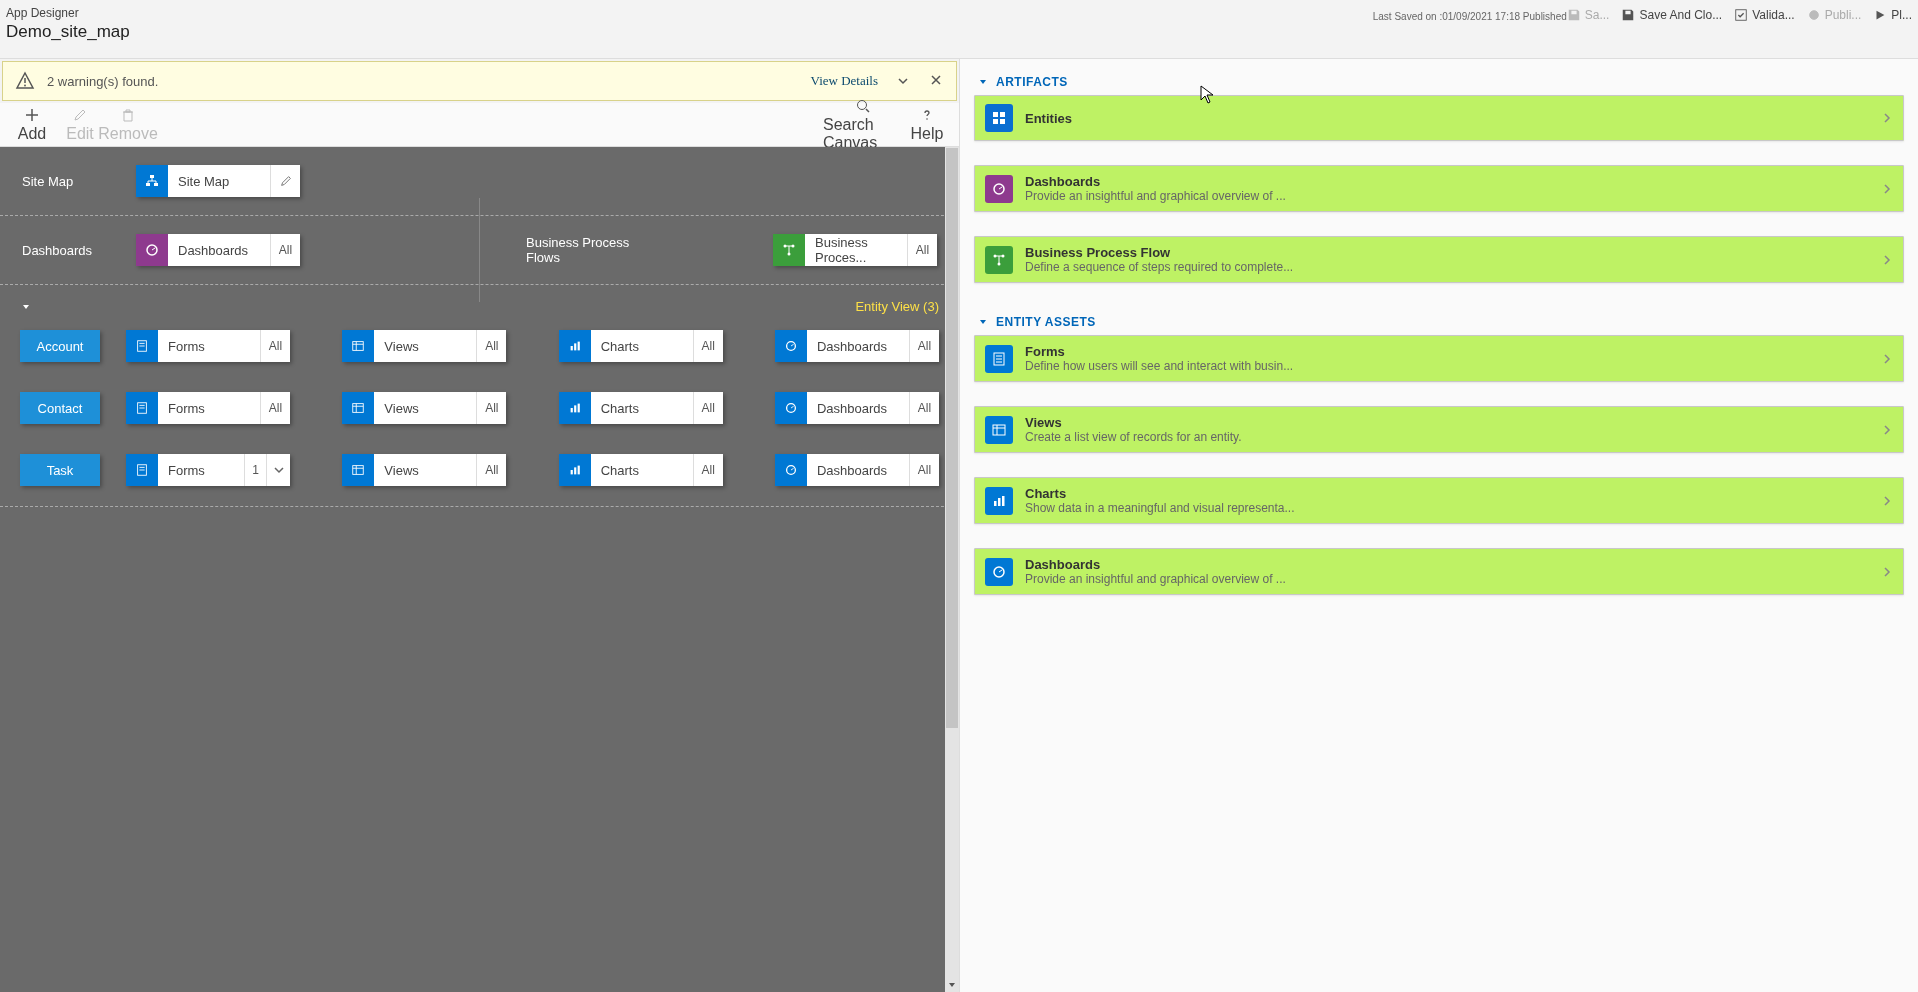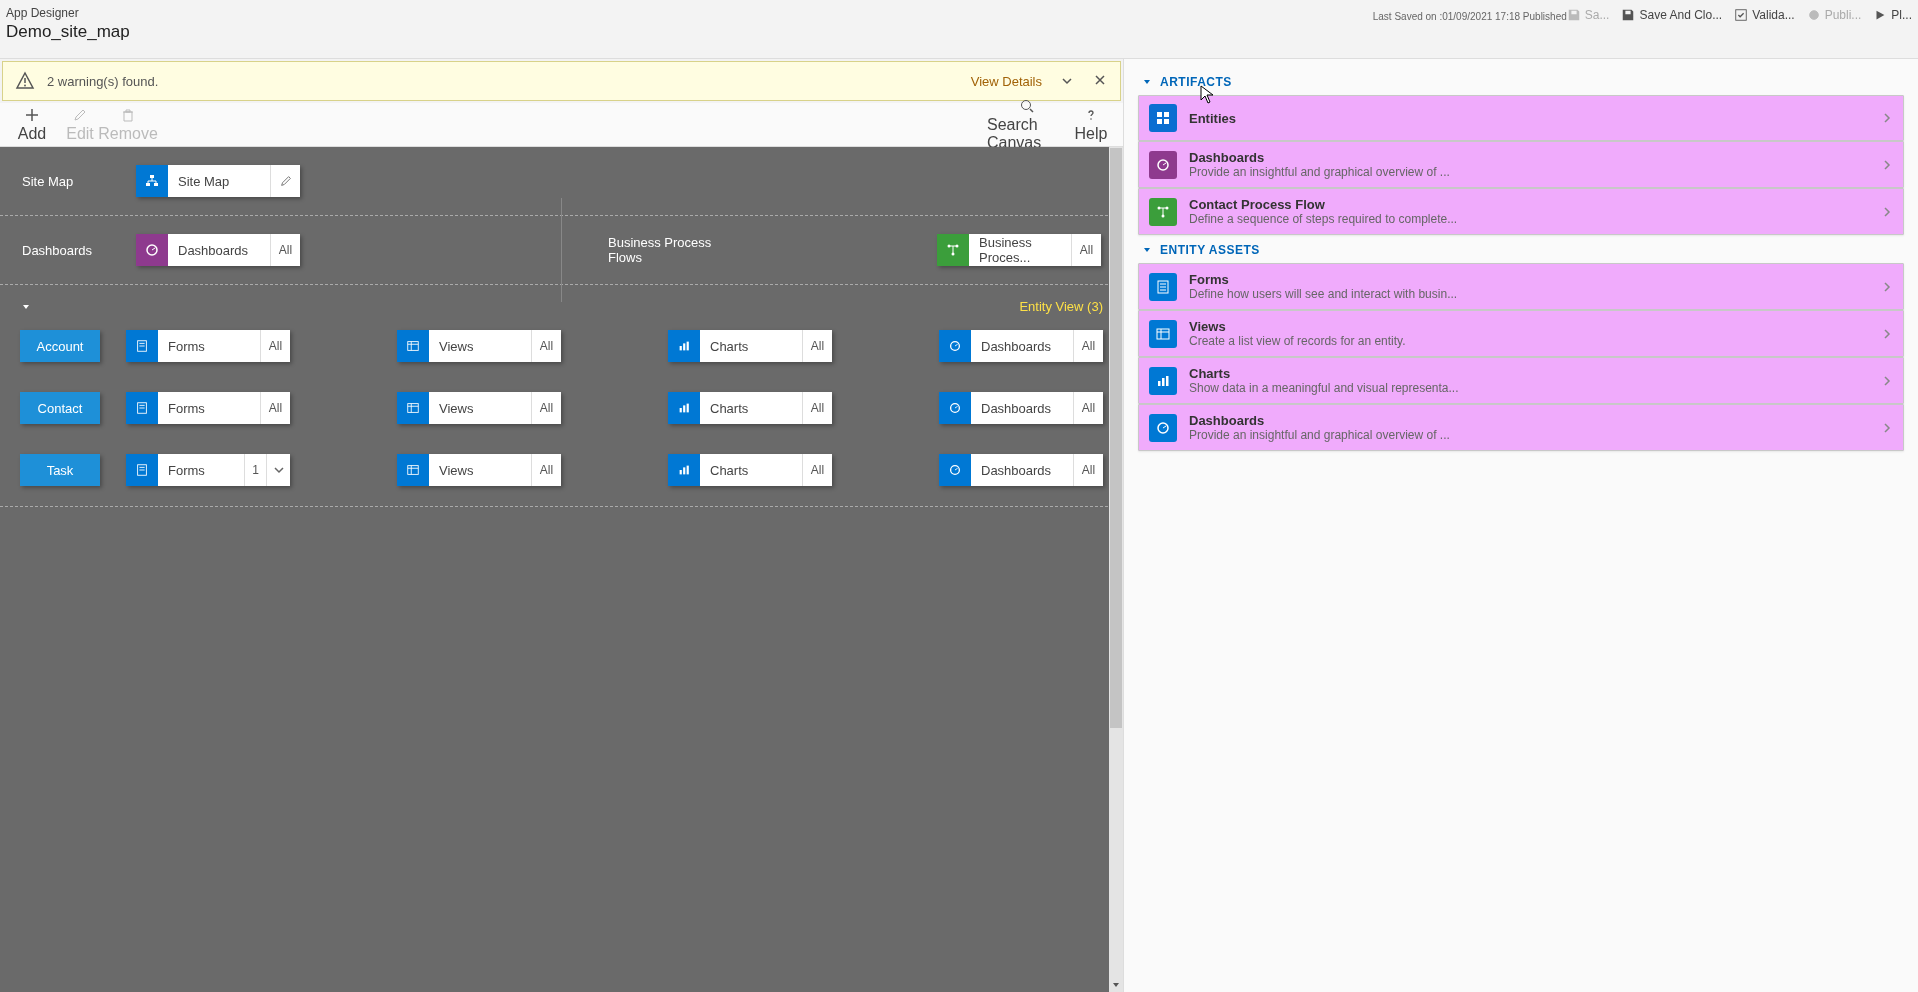--- a/index.html
+++ b/index.html
@@ -16,27 +16,27 @@
 .last-saved { font-size: 10px; color: #666; }
 .header-actions { display: flex; gap: 12px; margin-top: 6px; }
 .header-btn { display: flex; align-items: center; gap: 4px; font-size: 12px; color: #444; cursor: pointer; }
 .header-btn.disabled { color: #aaa; }
 .hicn { width: 14px; height: 14px; display: inline-flex; align-items: center; justify-content: center; }
 
 
 .main-row { flex: 1; display: flex; border-top: 1px solid #ddd; }
 
 
-.canvas-side { width: 1124px; display: flex; flex-direction: column; border-right: 1px solid #ddd; position: relative; }
+.canvas-side { width: 960px; display: flex; flex-direction: column; border-right: 1px solid #ddd; position: relative; }
 
 
 .warning-bar { height: 40px; background: #fffde1; border: 1px solid #d8d28a; margin: 2px; display: flex; align-items: center; padding: 0 12px; gap: 12px; }
 .warn-icon { width: 20px; height: 20px; }
 .warn-text { font-size: 13px; color: #555; flex: 1; }
-.view-details { font-size: 13px; color: #a16207; cursor: pointer; margin-right: 6px; }
+.view-details { font-size: 13px; color: #0c4a6e; cursor: pointer; margin-right: 6px; font-family: Liberation Serif, serif; }
 .chev { width: 14px; height: 14px; display: inline-flex; align-items: center; justify-content: center; color: #555; }
 .close-warn { width: 14px; height: 14px; cursor: pointer; color: #555; margin-left: 8px; }
 
 
 .toolbar { height: 44px; display: flex; align-items: center; padding: 0 8px; background: #fafafa; border-bottom: 1px solid #ddd; }
 .tbtn { display: flex; flex-direction: column; align-items: center; gap: 2px; width: 48px; cursor: pointer; font-size: 16px; color: #444; }
 .tbtn.disabled { color: #bbb; }
 .tbtn .ticn { width: 16px; height: 16px; }
 .toolbar-spacer { flex: 1; }
 
@@ -81,21 +81,21 @@
 .right-pane { flex: 1; background: #fafafa; display: flex; flex-direction: column; }
 .tabs { display: flex; height: 40px; border-bottom: 1px solid #ddd; }
 .tab { padding: 10px 20px; font-size: 14px; color: #444; cursor: pointer; }
 .tab.active { font-weight: 600; background: #fff; border-bottom: 2px solid #fff; }
 .tab.inactive { background: #eaeaea; flex:1; }
 
 .pane-body { padding: 8px 14px; }
 .group-hdr { color: #0066b8; font-size: 12px; letter-spacing: 0.5px; padding: 8px 4px 6px; display: flex; align-items: center; gap: 8px; font-weight: bold; }
 .caret-blue { width: 10px; height: 10px; }
 
-.comp-card { background: #f0abfc; border: 1px solid #c8c8c8; border-radius: 1px; padding: 8px 10px; display: flex; align-items: center; gap: 12px; margin-bottom: 0; cursor: pointer; box-shadow: 0 1px 2px rgba(0,0,0,0.08); }
+.comp-card { background: #bef264; border: 1px solid #c8c8c8; border-radius: 1px; padding: 8px 10px; display: flex; align-items: center; gap: 12px; margin-bottom: 24px; cursor: pointer; box-shadow: 0 1px 2px rgba(0,0,0,0.08); }
 .comp-icon { width: 28px; height: 28px; border-radius: 3px; display: flex; align-items: center; justify-content: center; color: #fff; flex-shrink: 0; }
 .comp-icon.ent { background: #0a6ed1; }
 .comp-icon.dash { background: #8e3a8e; }
 .comp-icon.bpf { background: #3b9e3b; }
 .comp-icon.frm { background: #0078d4; }
 .comp-icon.vw { background: #0078d4; }
 .comp-icon.cht { background: #0078d4; }
 .comp-icon.dsh { background: #0078d4; }
 .comp-text { flex: 1; overflow: hidden; }
 .comp-title { font-size: 13px; font-weight: 600; color: #333; }
@@ -520,21 +520,21 @@
         <div class="comp-card">
           <div class="comp-icon bpf">
               <svg width="16" height="16" viewBox="0 0 16 16">
                 <circle cx="4" cy="4" r="1.5" fill="#fff"></circle>
                 <circle cx="12" cy="4" r="1.5" fill="#fff"></circle>
                 <circle cx="8" cy="12" r="1.5" fill="#fff"></circle>
                 <path d="M4 4h8M8 4v8" stroke="#fff"></path>
               </svg>
             </div>
           <div class="comp-text">
-            <div class="comp-title">Contact Process Flow</div>
+            <div class="comp-title">Business Process Flow</div>
             <div class="comp-desc">Define a sequence of steps required to complete...</div>
           </div>
           <div class="comp-arrow">
               <svg width="12" height="12" viewBox="0 0 12 12">
                 <path d="M4 2l4 4-4 4" fill="none" stroke="#888" stroke-width="1.5"></path>
               </svg>
             </div>
         </div>
 
         <div class="group-hdr">

